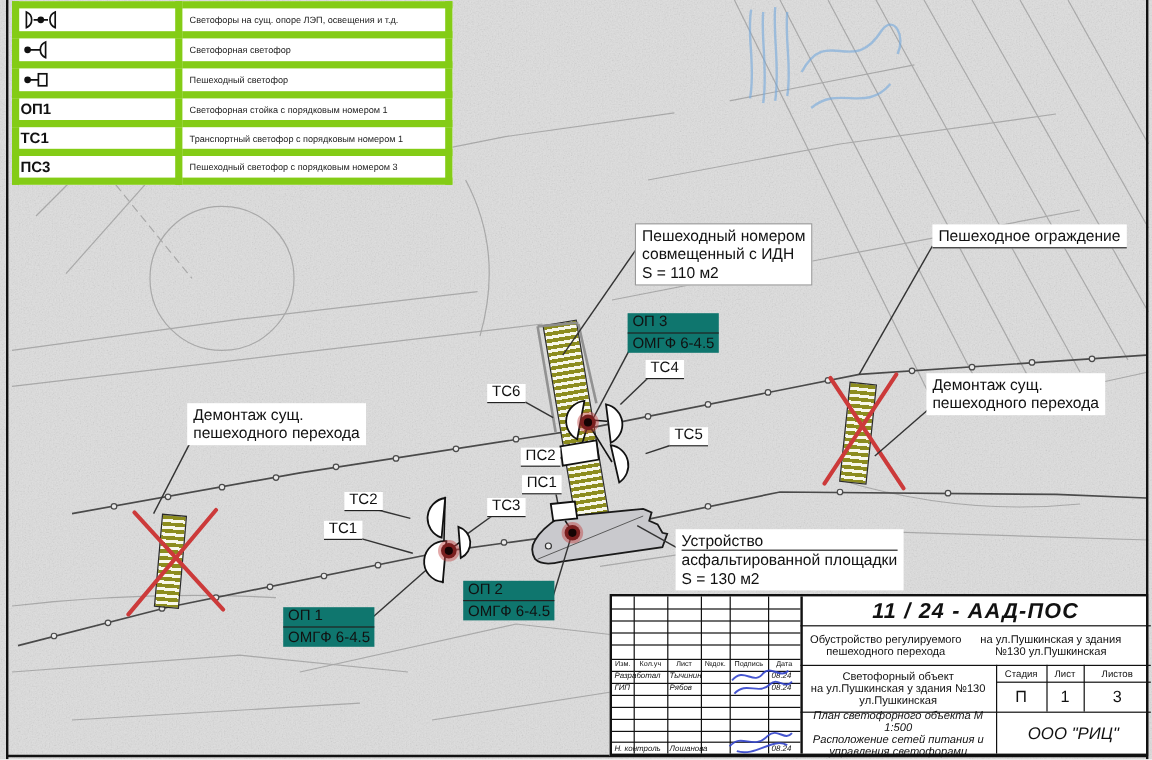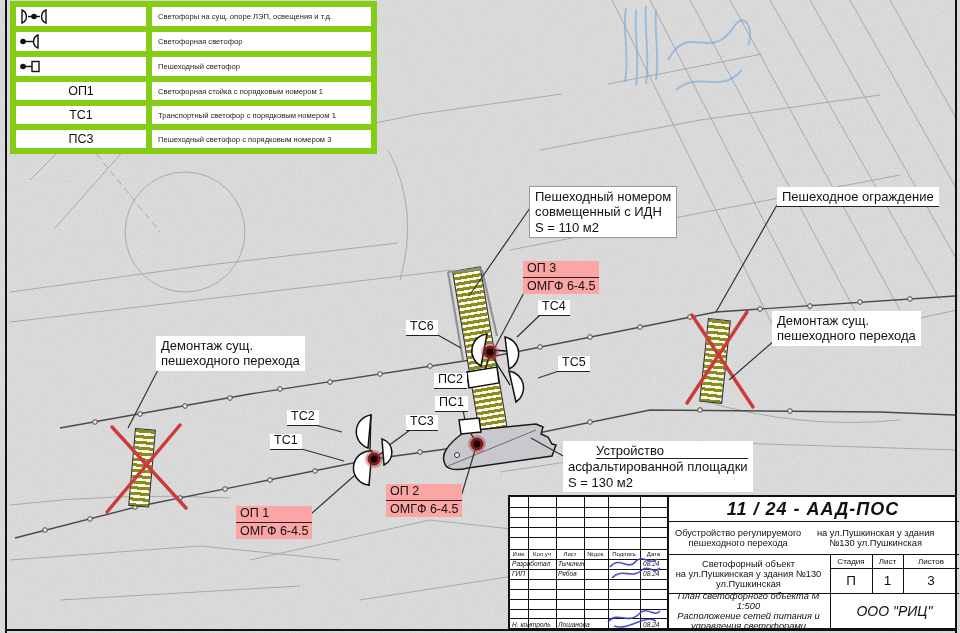--- a/index.html
+++ b/index.html
@@ -9,29 +9,29 @@
   svg{display:block;}
   
   .zebra{position:absolute;z-index:10;border:1.4px solid #2a2a2a;
          background:repeating-linear-gradient(to bottom,#8c8c1e 0 3.1px,#f7f7ea 3.1px 5.7px);}
   
   .lbl{position:absolute;z-index:30;background:#ffffff;color:#111;
        font-size:13px;line-height:1.18;padding:2px 5px;white-space:nowrap;}
   .tag{position:absolute;z-index:30;background:#ffffff;color:#111;
        font-size:12.5px;line-height:1.1;padding:0 4px 1px 4px;white-space:nowrap;
        border-bottom:1.6px solid #222;}
-  .frac{position:absolute;z-index:30;background:#fca5a5;color:#111;font-size:12.5px;
+  .frac{position:absolute;z-index:30;background:#0f766e;color:#111;font-size:12.5px;
         line-height:1.2;white-space:nowrap;}
   .frac .t{border-bottom:1.6px solid #222;padding:0 4px 1px 4px;}
   .frac .b{padding:1px 4px 0 4px;}
   
   #legend{left:10px;top:1px;width:367px;z-index:30;background:#fff;
           border:1.6px solid #111;border-collapse:collapse;}
   #legend td{border:6px solid #84cc16;height:16px;}
-  #legend .sym{width:128px;text-align:center;font-weight:normal;font-size:12.5px;color:#111;}
+  #legend .sym{width:128px;font-weight:bold;font-size:12.5px;color:#111;}
   #legend .txt{font-size:7.6px;color:#222;padding-left:6px;}
   
   #tb{left:508px;top:495px;width:449px;height:135px;z-index:30;background:#fff;
       border:2px solid #111;box-sizing:border-box;color:#111;}
   #tb .cell{position:absolute;box-sizing:border-box;}
   #tb .vln{position:absolute;top:0;width:0;}
   #tb .ctr{display:flex;align-items:center;justify-content:center;text-align:center;}
   .z20{z-index:20;} .z40{z-index:40;}
 </style>
 </head>
@@ -284,21 +284,21 @@
     <div>Демонтаж сущ.</div>
     <div>пешеходного перехода</div>
   </div>
 
   <div class="lbl" style="left:772px;top:311px;">
     <div>Демонтаж сущ.</div>
     <div>пешеходного перехода</div>
   </div>
 
   <div class="lbl" style="left:563px;top:441px;">
-    <div style="border-bottom:1.3px solid #222;margin-left:28px;">Устройство</div>
+    <div style="border-bottom:1.3px solid #222;">Устройство</div>
     <div>асфальтированной площадки</div>
     <div>S = 130 м2</div>
   </div>
 
   <div class="frac" style="left:523px;top:261px;">
     <div class="t">ОП 3</div>
     <div class="b">ОМГФ  6-4.5</div>
   </div>
 
   <div class="frac" style="left:386px;top:484px;">

